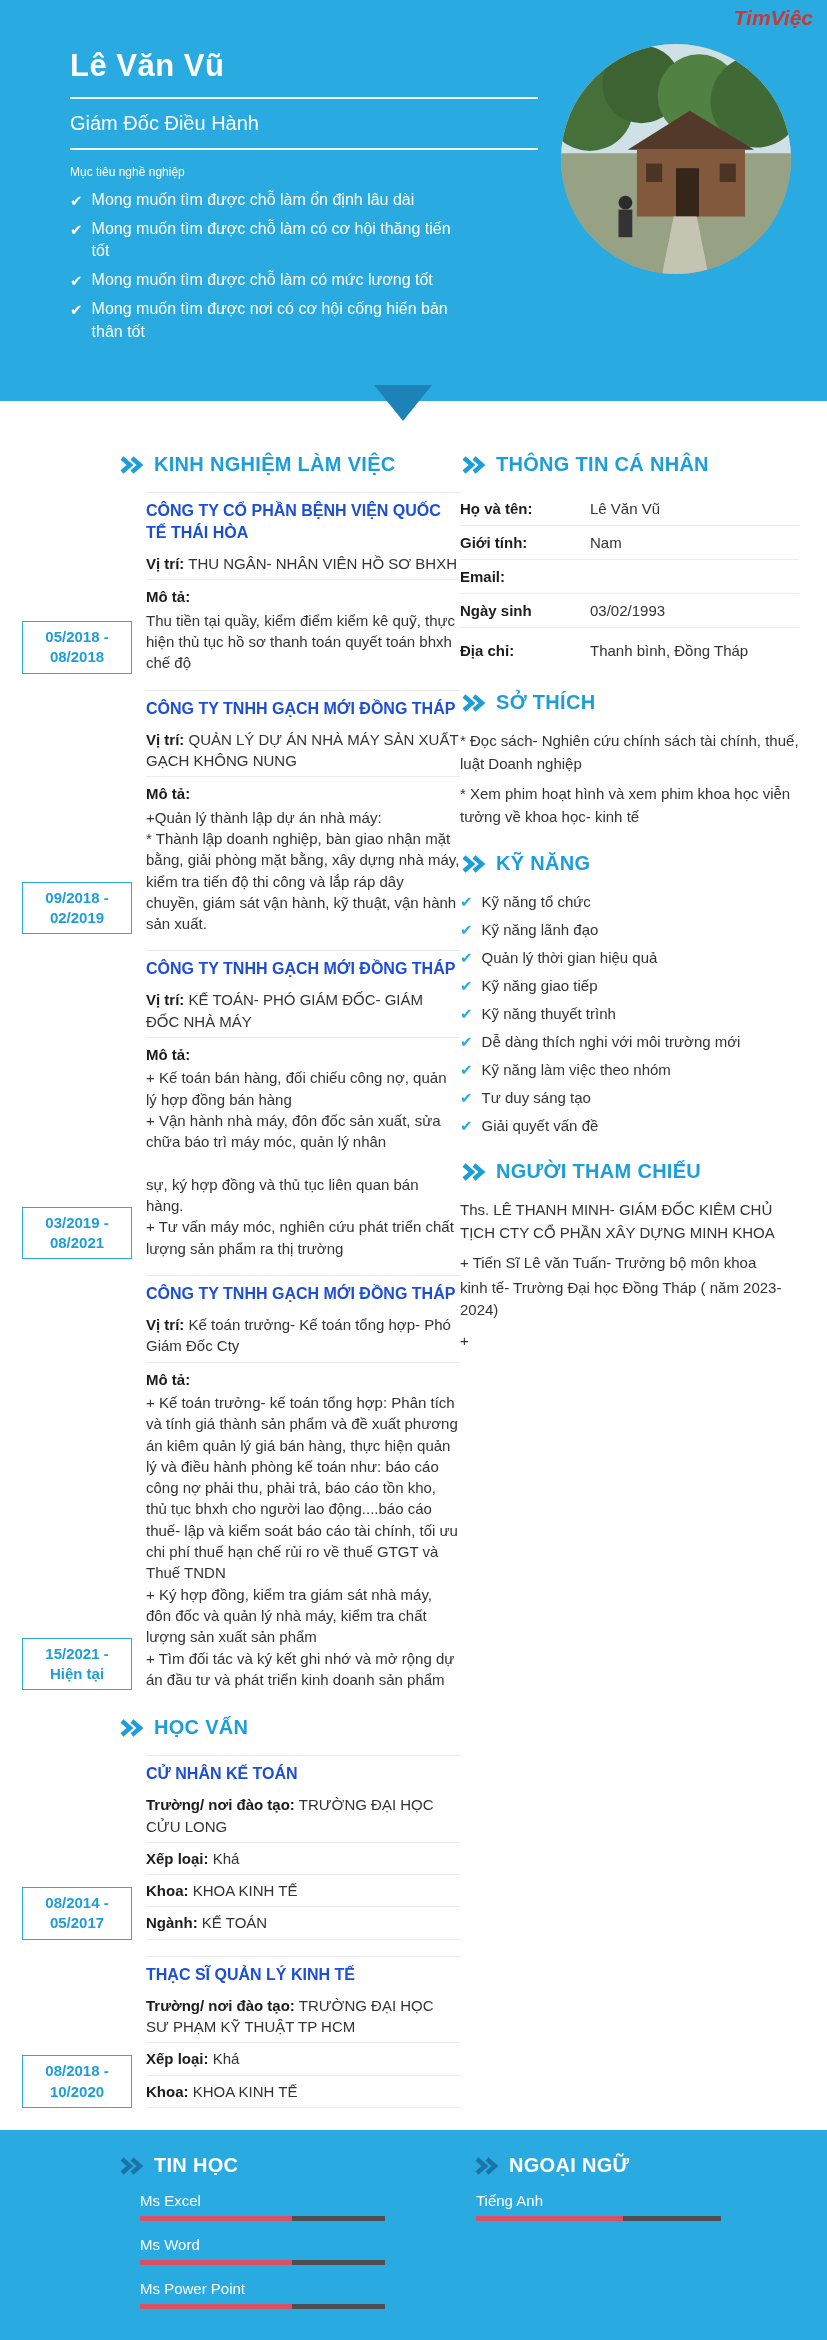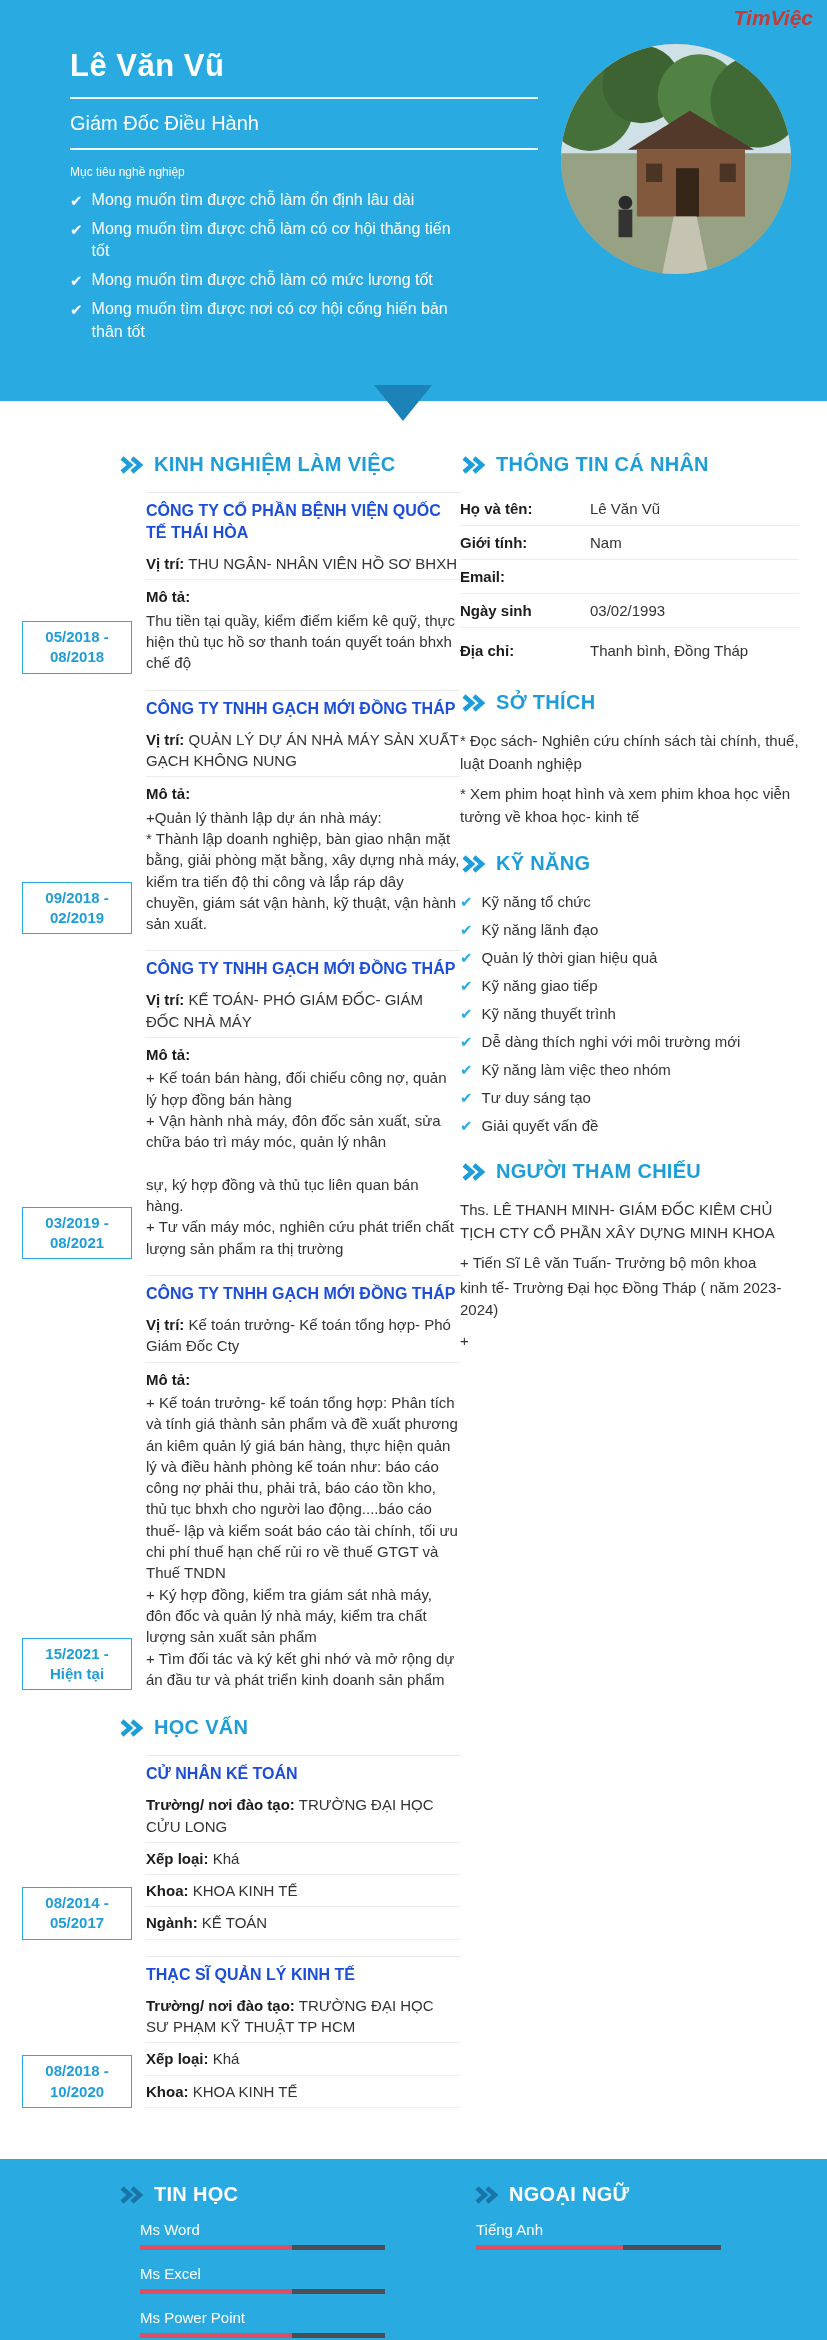--- a/index.html
+++ b/index.html
@@ -45,21 +45,21 @@
   .info-row.no-line{border-bottom:none;margin-top:6px}
   .info-label{flex:none;width:130px;font-weight:bold;color:#1c1c1c}
   .info-value{flex:1;color:#333}
   .r-section{margin-top:24px}
   .para{font-size:15px;line-height:1.5;color:#333;margin-bottom:8px}
   .para.tight{margin-bottom:2px}
   .skill-item{display:flex;gap:9px;font-size:15px;line-height:1.4;margin-bottom:7px;color:#333}
   .skill-check{color:#29abe2;font-weight:bold;flex:none}
 
   
-  .footer{position:absolute;left:0;right:0;bottom:0;height:181px;background:#29abe2;display:flex;padding:24px 30px 0 118px;color:#fff}
+  .footer{position:absolute;left:0;right:0;bottom:0;height:210px;background:#29abe2;display:flex;padding:24px 30px 0 118px;color:#fff}
   .f-left{width:355px;flex:none}
   .f-col .sec-head{margin-bottom:6px}
   .f-title{color:#fff !important}
   .f-item{margin:15px 0 0 22px}
   .f-col.f-right .f-item{margin-left:3px}
   .f-label{font-size:15px;margin-bottom:7px}
   .bar{width:245px;height:5px;background:#4d4d52}
   .bar-fill{height:100%;background:#d94f63}
 </style>
 </head>
@@ -350,27 +350,27 @@
   <footer class="footer">
     <div class="f-col f-left">
       <div class="sec-head">
         <svg class="chev" width="26" height="18" viewBox="0 0 24 18">
           <path d="M3 2 L11 9 L3 16" stroke="#1a74a8" stroke-width="4.5" fill="none"></path>
           <path d="M13 2 L21 9 L13 16" stroke="#1a74a8" stroke-width="4.5" fill="none"></path>
         </svg>
         <h2 class="f-title">TIN HỌC</h2>
       </div>
       <div class="f-item">
-        <div class="f-label">Ms Word</div>
+        <div class="f-label">Ms Excel</div>
         <div class="bar">
             <div class="bar-fill" style="width: 62%;"></div>
           </div>
       </div>
       <div class="f-item">
-        <div class="f-label">Ms Excel</div>
+        <div class="f-label">Ms Word</div>
         <div class="bar">
             <div class="bar-fill" style="width: 62%;"></div>
           </div>
       </div>
       <div class="f-item">
         <div class="f-label">Ms Power Point</div>
         <div class="bar">
             <div class="bar-fill" style="width: 62%;"></div>
           </div>
       </div>

